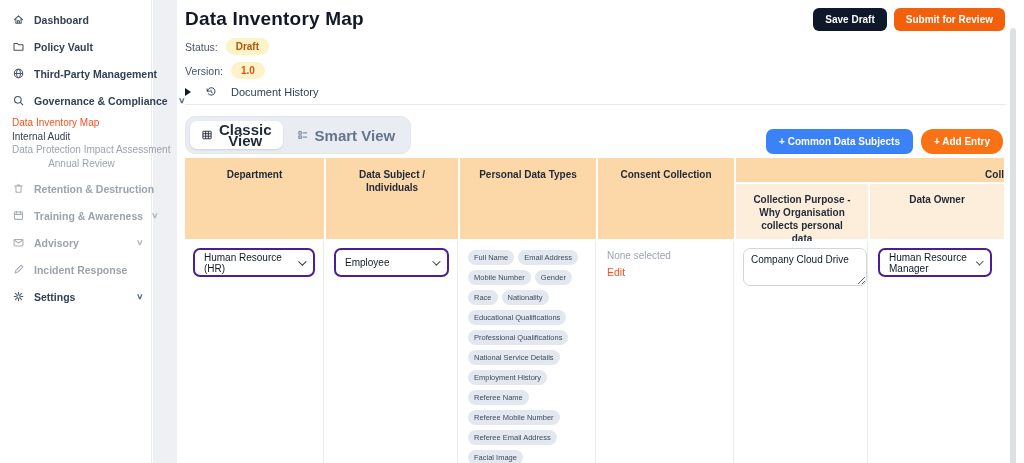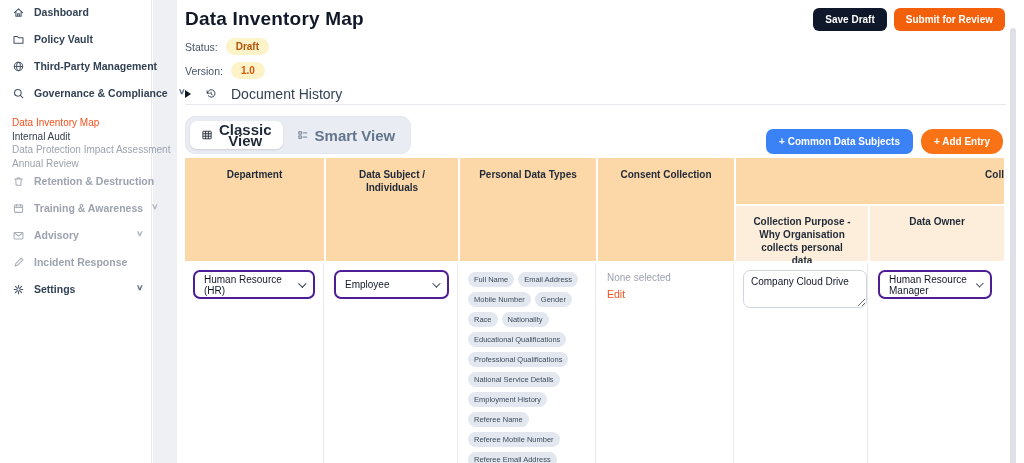--- a/index.html
+++ b/index.html
@@ -8,46 +8,46 @@
 
   
   .sidebar { position:absolute; left:0; top:0; width:152px; height:463px;
     background:#fff; border-right:1px solid #e8eaee; padding-top:6px; z-index:2; }
   .gutter { position:absolute; left:153px; top:0; width:24px; height:463px;
     background:#eef0f3; }
   .main { position:absolute; left:177px; top:0; width:847px; height:463px;
     background:#fff; }
 
   
-  .nav-item { display:flex; gap:9px; height:27px;
+  .nav-item { display:flex; align-items:center; gap:9px; height:27px;
     padding:0 8px 0 12px; font-size:10.5px; font-weight:700; color:#334155;
     cursor:pointer; white-space:nowrap; }
   .nav-item .ico { display:flex; color:#475569; flex:0 0 auto; }
   .nav-item.disabled { color:#9ca3af; }
   .nav-item.disabled .ico { color:#a8afb9; }
   .chev { font-size:8px; color:#64748b; transform:scaleX(1.3); }
   .chev.right { margin-left:auto; }
   .chev.inline { margin-left:2px; }
   .nav-item.disabled .chev { color:#b3b9c2; }
   .subnav { padding:2px 0 5px 12px; }
   .subnav div { font-size:10px; line-height:13.5px; white-space:nowrap;
     cursor:pointer; color:#374151; }
   .subnav .active { color:#f4511e; font-weight:500; }
-  .subnav .disabled { color:#9ca3af; }
+  .subnav .disabled { color:#9ca3af;text-align:center; }
 
   
   .page-title { position:absolute; left:8px; top:8px; font-size:19px;
     font-weight:700; color:#111827; letter-spacing:.2px; }
   .meta-row { position:absolute; left:8px; display:flex; align-items:center;
     gap:8px; font-size:10.5px; color:#475569; }
   .badge { background:#fdf3c9; color:#b45309; font-size:10px; font-weight:700;
     padding:3px 10px; border-radius:10px; }
   .badge.version { color:#d9550e; }
   .dochist { position:absolute; left:8px; top:86px; display:flex;
-    align-items:center; gap:14px; font-size:14px; color:#334155; cursor:pointer; }
+    align-items:center; gap:14px; font-size:11px; color:#334155; cursor:pointer; }
   .tri { width:0; height:0; border-left:6px solid #111827;
     border-top:4px solid transparent; border-bottom:4px solid transparent; }
   .divider { position:absolute; left:8px; top:104px; width:821px; height:1px;
     background:#e7e9ee; }
 
   .actions { position:absolute; top:8px; right:19px; display:flex; gap:7px; }
   .btn { border:none; border-radius:6px; font-size:10px; font-weight:700;
     padding:6px 12px; cursor:pointer; font-family:inherit; white-space:nowrap; }
   .btn.dark { background:#0f172a; color:#fff; }
   .btn.orange { background:#f3600b; color:#fff; }
@@ -69,21 +69,21 @@
   .btn.add { background:#f97316; color:#fff; padding:7px 13px; border-radius:12px; }
 
   
   .tablewrap { position:absolute; left:8px; top:158px; width:821px; }
   .grid { display:grid; grid-template-columns:139px 132px 136px 136px 132px 134px;
     column-gap:2px; }
   .hdr { row-gap:2px; }
   .hcell { background:#fcd7a8; font-size:10px; font-weight:700; color:#1f2937;
     text-align:center; padding:10px 14px 0; line-height:13px; }
   .hcell.span2 { grid-row:1 / span 2; }
-  .hcell.group { grid-column:5 / span 2; height:46px; text-align:right;
+  .hcell.group { grid-column:5 / span 2; height:24px; text-align:right;
     padding:10px 0 0; overflow:hidden; white-space:nowrap; }
   .hcell.sub { background:#fdeedb; height:55px; padding-top:9px; }
   .body { margin-top:2px; }
   .bcell { background:#fff; border-right:1px solid #e9ebef; padding:7px 6px;
     min-height:216px; }
   .bcell:last-child { border-right:none; }
 
   .selectbox { display:flex; align-items:center; justify-content:space-between;
     height:29px; border:2px solid #4c1d95; border-radius:7px; background:#fff;
     padding:0 9px; font-size:10px; color:#111827; cursor:pointer; margin:0 2px; }

